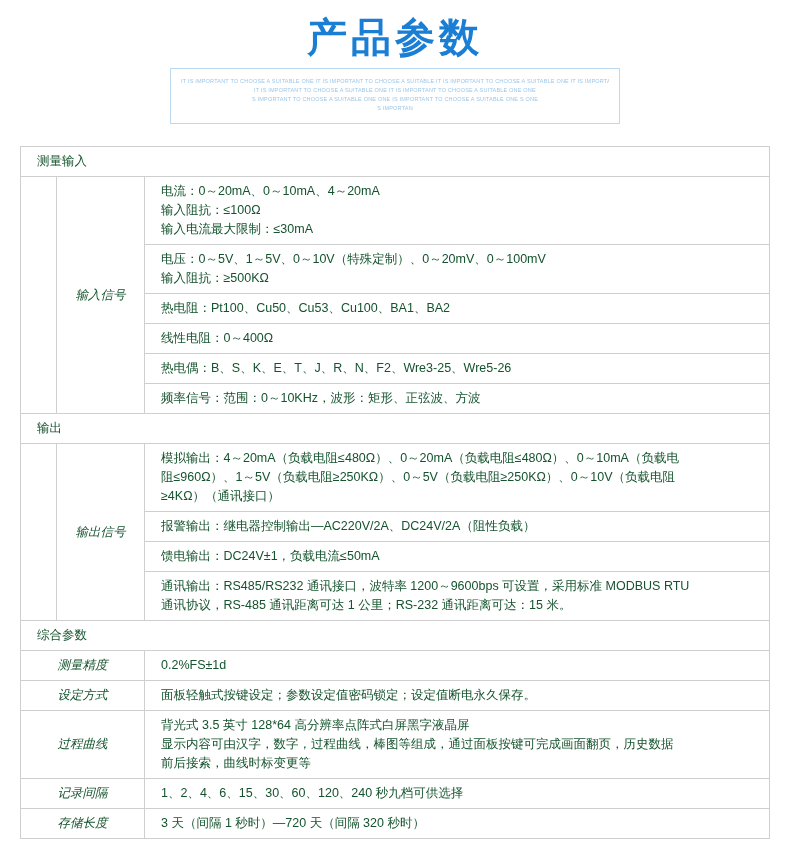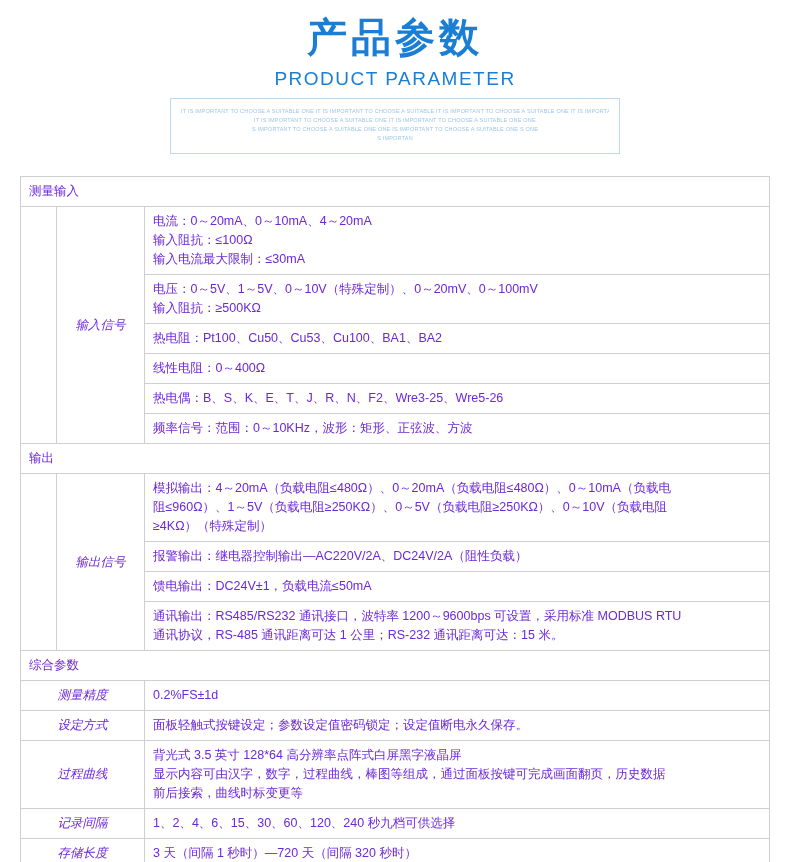--- a/index.html
+++ b/index.html
@@ -62,24 +62,24 @@
     margin: 22px 20px 0 20px;
   }
   table.spec {
     width: 750px;
     border-collapse: collapse;
     table-layout: fixed;
     font-size: 12.5px;
   }
   table.spec td {
     border: 1px solid #cfcfcf;
-    padding: 5px 8px;
+    padding: 5px 16px;
     vertical-align: middle;
     line-height: 19px;
-    color: #6d28d9;
+    color: #14532d;
   }
   td.section {
     font-size: 12.5px;
     padding-left: 36px;
   }
   td.label {
     text-align: center;
     width: 88px;
     font-style: italic;
   }
@@ -90,21 +90,20 @@
   .col-indent { width: 36px; }
   .col-label  { width: 88px; }
 </style>
 </head>
 <body>
 
 <div class="page">
 
   <div class="header">
     <div class="header-title-cn">产品参数</div>
-    <div class="header-title-en">PRODUCT PARAMETER</div>
     <div class="header-box">
       <div class="tiny">IT IS IMPORTANT TO CHOOSE A SUITABLE ONE IT IS IMPORTANT TO CHOOSE A SUITABLE IT IS IMPORTANT TO CHOOSE A SUITABLE ONE IT IS IMPORTANT TO CHOOSE A OUITA</div>
       <div class="tiny">IT IS IMPORTANT TO CHOOSE A SUITABLE ONE IT IS IMPORTANT TO CHOOSE A SUITABLE ONE ONE</div>
       <div class="tiny">S IMPORTANT TO CHOOSE A SUITABLE ONE ONE IS IMPORTANT TO CHOOSE A SUITABLE ONE S ONE</div>
       <div class="tiny">S IMPORTAN</div>
     </div>
   </div>
 
   <div class="table-wrap">
     <table class="spec">
@@ -158,21 +157,21 @@
         <tr>
           <td class="section" colspan="3">输出</td>
         </tr>
 
         <tr>
           <td class="label-left" rowspan="4"></td>
           <td class="label" rowspan="4">输出信号</td>
           <td>
             <div>模拟输出：4～20mA（负载电阻≤480Ω）、0～20mA（负载电阻≤480Ω）、0～10mA（负载电</div>
             <div>阻≤960Ω）、1～5V（负载电阻≥250KΩ）、0～5V（负载电阻≥250KΩ）、0～10V（负载电阻</div>
-            <div>≥4KΩ）（特殊定制）</div>
+            <div>≥4KΩ）（通讯接口）</div>
           </td>
         </tr>
         <tr>
           <td>
             <div>报警输出：继电器控制输出—AC220V/2A、DC24V/2A（阻性负载）</div>
           </td>
         </tr>
         <tr>
           <td>
             <div>馈电输出：DC24V±1，负载电流≤50mA</div>

